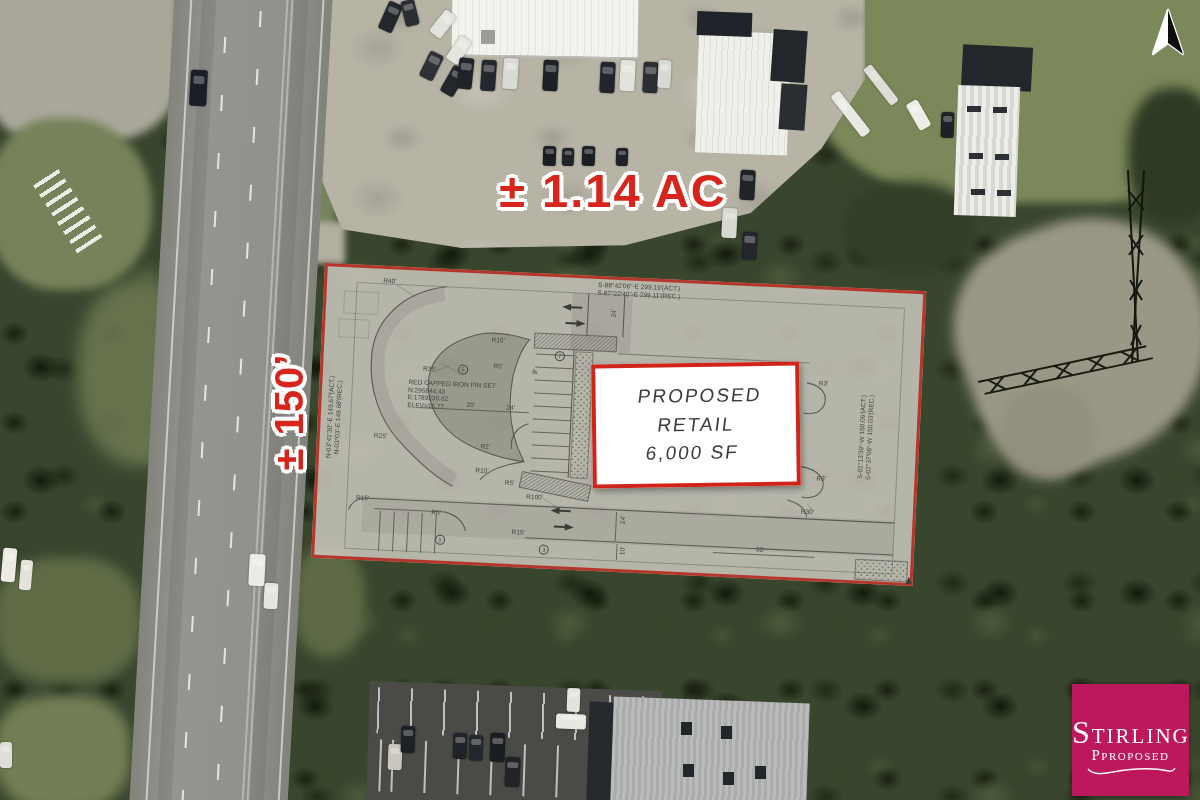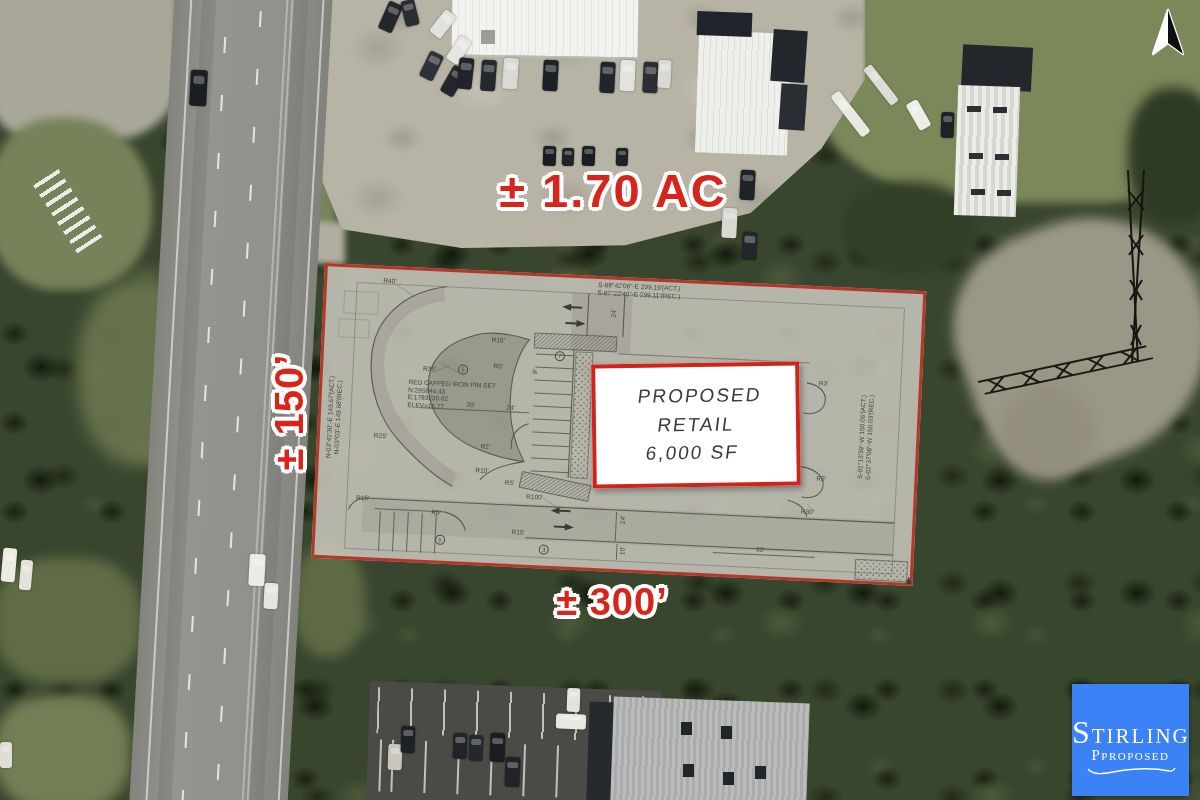--- a/index.html
+++ b/index.html
@@ -69,21 +69,21 @@
       -3px 0 0 #fff,3px 0 0 #fff,0 -3px 0 #fff,0 3px 0 #fff;}
   .acreage{left:613px;top:190px;font-size:47px;letter-spacing:2px;transform:translate(-50%,-50%);}
   .frontage{left:289px;top:412px;font-size:40px;letter-spacing:1px;
     transform:translate(-50%,-50%) rotate(-90deg);}
   .depth{left:612px;top:602px;font-size:38px;letter-spacing:1px;transform:translate(-50%,-50%);}
 
   .north{position:absolute;z-index:60;left:1150px;top:8px;}
 
   
   .logo{position:absolute;z-index:60;left:1072px;top:684px;width:117px;height:112px;
-    background:#3b82f6;color:#fff;text-align:center;font-family:"Liberation Serif",serif;
+    background:#be185d;color:#fff;text-align:center;font-family:"Liberation Serif",serif;
     box-shadow:0 0 4px rgba(0,0,0,.4);}
   .logo .l1{margin-top:30px;letter-spacing:2px;font-size:21px;}
   .logo .l1 .init{font-size:32px;}
   .logo .l2{margin-top:-4px;letter-spacing:1.5px;font-size:11px;}
   .logo .l2 .init{font-size:15px;}
   .logo svg{display:block;margin:2px auto 0;}
 </style>
 </head>
 <body>
 
@@ -349,23 +349,22 @@
       </div>
   </div>
 
   <div class="building-box">
     <div class="txt">
       <div>PROPOSED RETAIL</div>
       <div>6,000 SF</div>
     </div>
   </div>
 
-  <div class="red-label acreage">± 1.70 AC</div>
+  <div class="red-label acreage">± 1.14 AC</div>
   <div class="red-label frontage">± 150’</div>
-  <div class="red-label depth">± 300’</div>
 
   <svg class="north" width="36" height="50" viewBox="0 0 36 50">
     <polygon points="18,2 33,46 18,35 3,46" fill="none" stroke="#fff" stroke-width="2.5" stroke-linejoin="round"></polygon>
     <polygon points="18,2 18,35 3,46" fill="#ffffff"></polygon>
     <polygon points="18,2 33,46 18,35" fill="#0e0e0e"></polygon>
   </svg>
 
   <div class="logo">
     <div class="l1"><span class="init">S</span><span>TIRLING</span></div>
     <div class="l2"><span class="init">P</span><span>PROPOSED</span></div>

